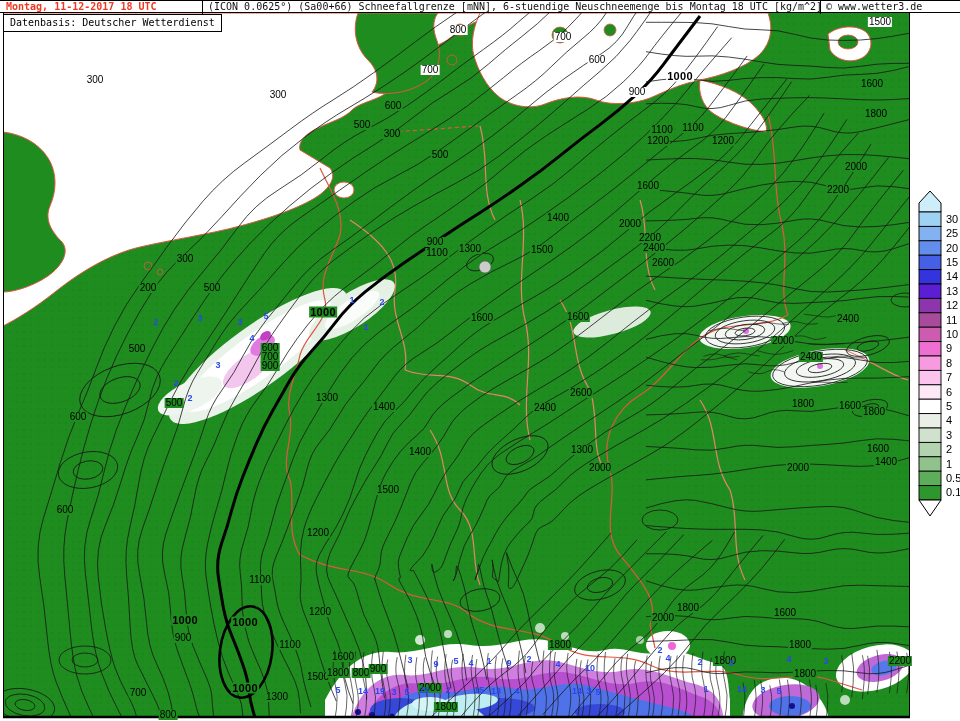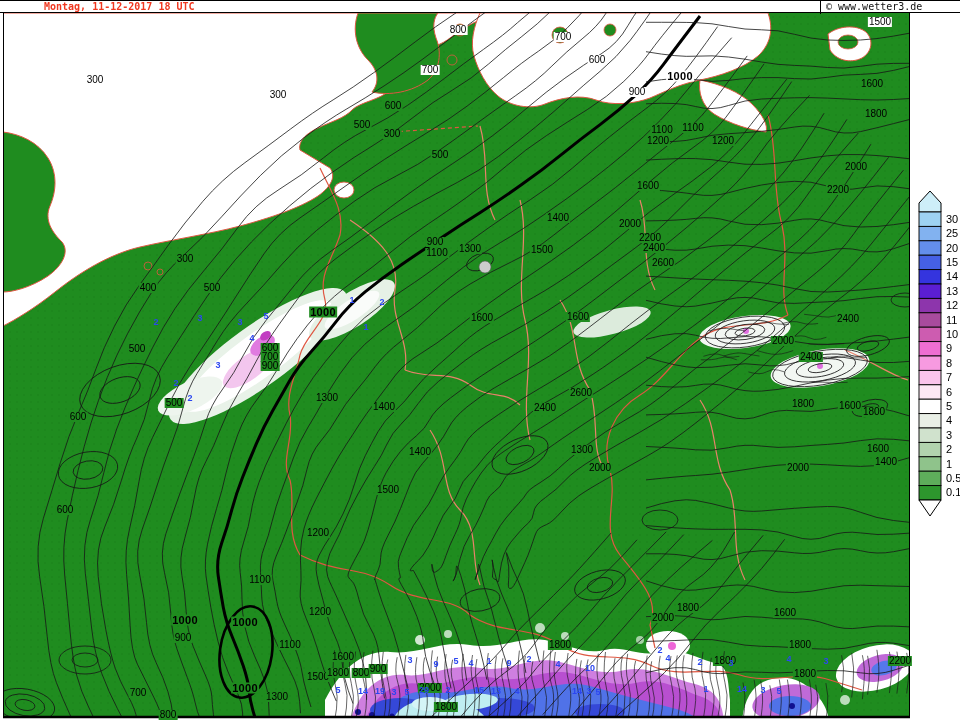--- a/index.html
+++ b/index.html
@@ -391,21 +391,21 @@
       <span class="clabel w" style="left: 430px; top: 70px;">700</span>
       <span class="clabel w" style="left: 563px; top: 37px;">700</span>
       <span class="clabel w" style="left: 597px; top: 60px;">600</span>
       <span class="clabel w" style="left: 637px; top: 92px;">900</span>
       <span class="clabel w b" style="left: 680px; top: 76px;">1000</span>
       <span class="clabel w" style="left: 880px; top: 22px;">1500</span>
       <span class="clabel" style="left: 393px; top: 106px;">600</span>
       <span class="clabel" style="left: 362px; top: 125px;">500</span>
       <span class="clabel" style="left: 392px; top: 134px;">300</span>
       <span class="clabel" style="left: 440px; top: 155px;">500</span>
-      <span class="clabel" style="left: 148px; top: 288px;">400</span>
+      <span class="clabel" style="left: 148px; top: 288px;">200</span>
       <span class="clabel" style="left: 212px; top: 288px;">500</span>
       <span class="clabel" style="left: 185px; top: 259px;">300</span>
       <span class="clabel" style="left: 662px; top: 130px;">1100</span>
       <span class="clabel" style="left: 658px; top: 141px;">1200</span>
       <span class="clabel" style="left: 693px; top: 128px;">1100</span>
       <span class="clabel" style="left: 723px; top: 141px;">1200</span>
       <span class="clabel" style="left: 872px; top: 84px;">1600</span>
       <span class="clabel" style="left: 876px; top: 114px;">1800</span>
       <span class="clabel" style="left: 856px; top: 167px;">2000</span>
       <span class="clabel" style="left: 838px; top: 190px;">2200</span>
@@ -510,19 +510,21 @@
       <span class="sval" style="left: 517px; top: 691px; color: rgb(43, 70, 240);">4</span>
       <span class="sval" style="left: 577px; top: 691px; color: rgb(43, 70, 240);">14</span>
       <span class="sval" style="left: 589px; top: 691px; color: rgb(43, 70, 240);">3</span>
       <span class="sval" style="left: 598px; top: 692px; color: rgb(43, 70, 240);">5</span>
       <span class="sval" style="left: 706px; top: 689px; color: rgb(43, 70, 240);">1</span>
       <span class="sval" style="left: 742px; top: 689px; color: rgb(43, 70, 240);">14</span>
       <span class="sval" style="left: 763px; top: 690px; color: rgb(43, 70, 240);">3</span>
       <span class="sval" style="left: 779px; top: 691px; color: rgb(43, 70, 240);">5</span>
     </div>
 
+<div id="databox">Datenbasis: Deutscher Wetterdienst</div>
 
 <div id="header">
-  <span class="sect" id="hdr-date" style="color: rgb(240, 56, 32); margin-left: 38px;">Montag, 11-12-2017  18 UTC</span>
+  <span class="sect" id="hdr-date" style="color: rgb(240, 56, 32);">Montag, 11-12-2017  18 UTC</span>
+  <span class="sect" id="hdr-model">(ICON 0.0625°) (Sa00+66)  Schneefallgrenze [mNN], 6-stuendige Neuschneemenge bis Montag 18 UTC [kg/m^2]</span>
   <span class="sect" id="hdr-copy">© www.wetter3.de</span>
 </div>
 
 </div>
 
 </body></html>

